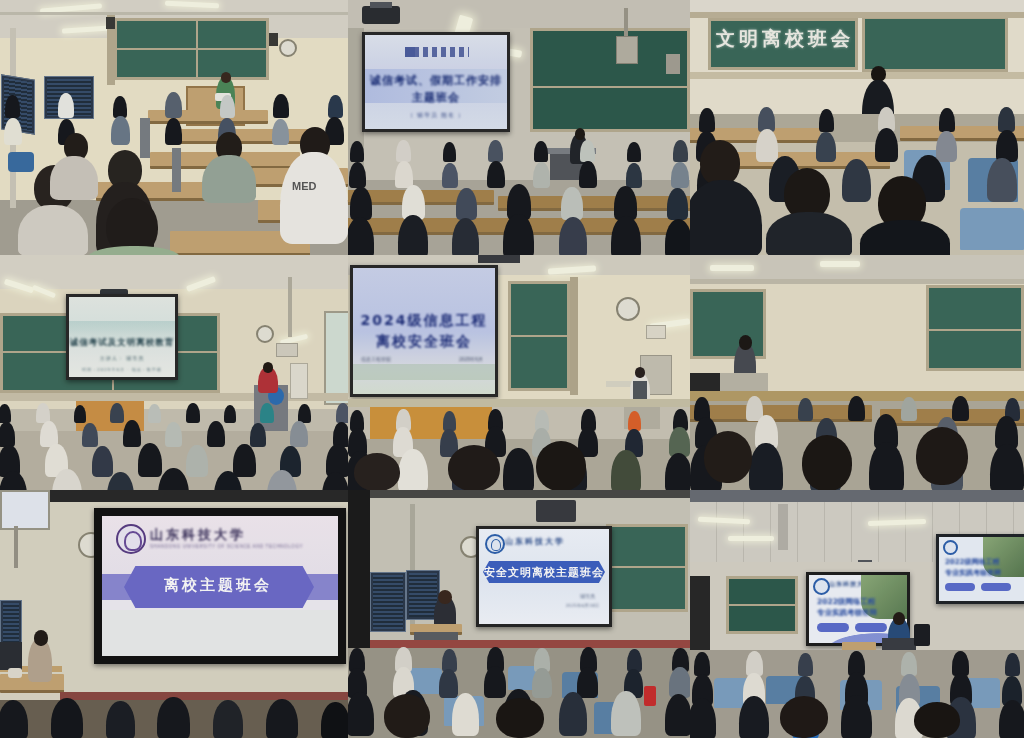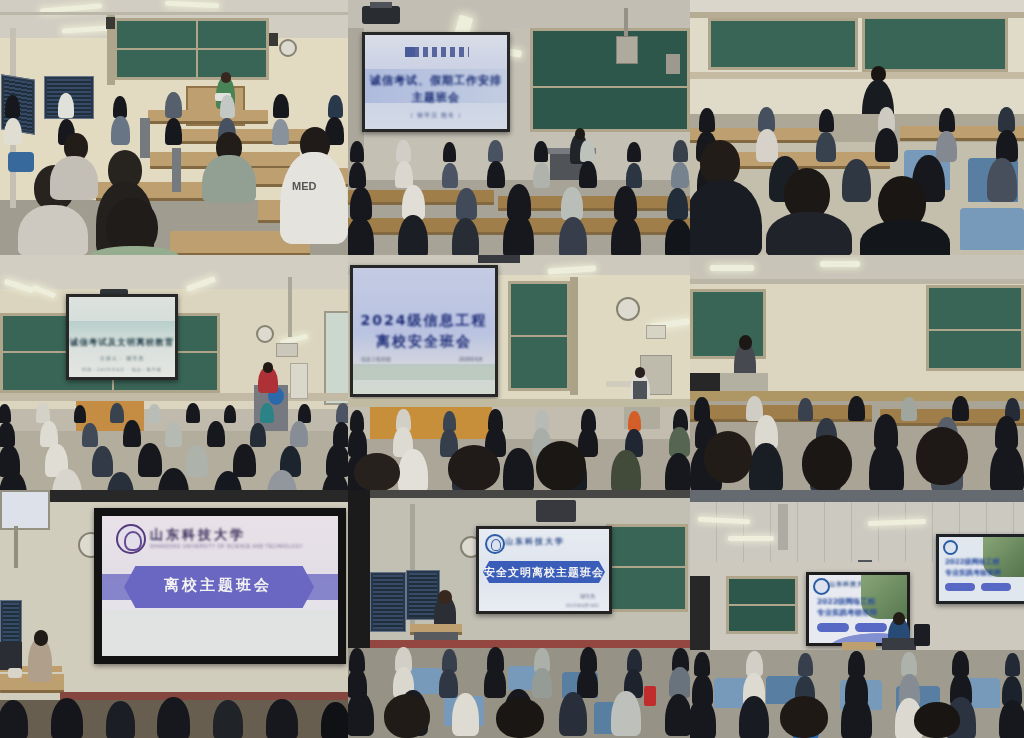--- a/index.html
+++ b/index.html
@@ -205,20 +205,21 @@
   </div>
 
   <div class="tile" style="background:#cfc9b6">
     <div class="ceiling" style="height:16px;background:#e6e2d6"></div>
     <div class="wall" style="top:14px;height:100px;background:#ece6d4"></div>
 
     <div class="board" style="left:18px;top:18px;width:150px;height:52px;"></div>
     <div class="board" style="left:172px;top:16px;width:146px;height:56px;"></div>
     <div class="abs" style="left:0;top:12px;width:334px;height:6px;background:#c0b69b"></div>
     <div class="abs" style="left:0;top:72px;width:334px;height:7px;background:#cfc6ab"></div>
+    <div class="chalk" style="left:26px;top:26px;font-size:19px;letter-spacing:4px">文明离校班会</div>
 
     <div class="head" style="left:181px;top:66px;width:15px;height:16px;background:#1b1714"></div>
     <div class="person" style="left:172px;top:80px;width:32px;height:56px;background:#1a1d22"></div>
 
     <div class="floor" style="top:114px;height:28px;background:#b6b0a0"></div>
     <div class="desk" style="left:-10px;top:128px;width:140px;height:12px"></div>
     <div class="desk" style="left:210px;top:126px;width:134px;height:12px"></div>
     <div class="desk" style="left:20px;top:152px;width:180px;height:14px"></div>
     <div class="chair" style="left:214px;top:150px;width:46px;height:40px"></div>
     <div class="chair d" style="left:278px;top:158px;width:50px;height:44px"></div>
@@ -520,21 +521,21 @@
 
     <div class="board" style="left:258px;top:34px;width:82px;height:88px"></div>
     <div class="board-split" style="left:258px;top:76px;width:82px;height:2px"></div>
     <div class="cab" style="left:22px;top:82px;width:34px;height:58px">
         <div class="cabgrid"></div>
       </div>
     <div class="cab" style="left:58px;top:80px;width:32px;height:48px">
         <div class="cabgrid"></div>
       </div>
 
-    <div class="screen" style="left:128px;top:36px;width:136px;height:88px;border:3px solid #262626;background:
+    <div class="screen" style="left:128px;top:36px;width:136px;height:101px;border:3px solid #262626;background:
          linear-gradient(180deg,#f4f8ff 0%,#eaf1fb 55%,#f6f9ff 100%)">
       <div class="logo-badge" style="left:6px;top:5px;width:16px;height:16px;border-color:#2f63b0;background:#e8f0fb">
         <div class="abs" style="left:4px;top:3px;width:8px;height:10px;border:1.4px solid #2f63b0;border-radius:50% 50% 40% 40%"></div>
       </div>
       <div class="abs vblur" style="left:26px;top:7px;font:bold 8px 'DejaVu Sans',sans-serif;color:#2d4f90;letter-spacing:2px">山东科技大学</div>
       <div class="abs" style="left:4px;top:32px;right:4px;height:22px;background:#3f63c4;
            clip-path:polygon(5% 0,95% 0,100% 50%,95% 100%,5% 100%,0 50%)"></div>
       <div class="slide-cn" style="top:36px;font-size:11px;color:#ffffff;letter-spacing:1px">安全文明离校主题班会</div>
       <div class="abs vblur" style="right:14px;top:64px;font:5px 'DejaVu Sans',sans-serif;color:#5a6a8c">辅导员</div>
       <div class="abs vblur" style="right:10px;top:74px;font:4.5px 'DejaVu Sans',sans-serif;color:#6a7896">2025年6月18日</div>

